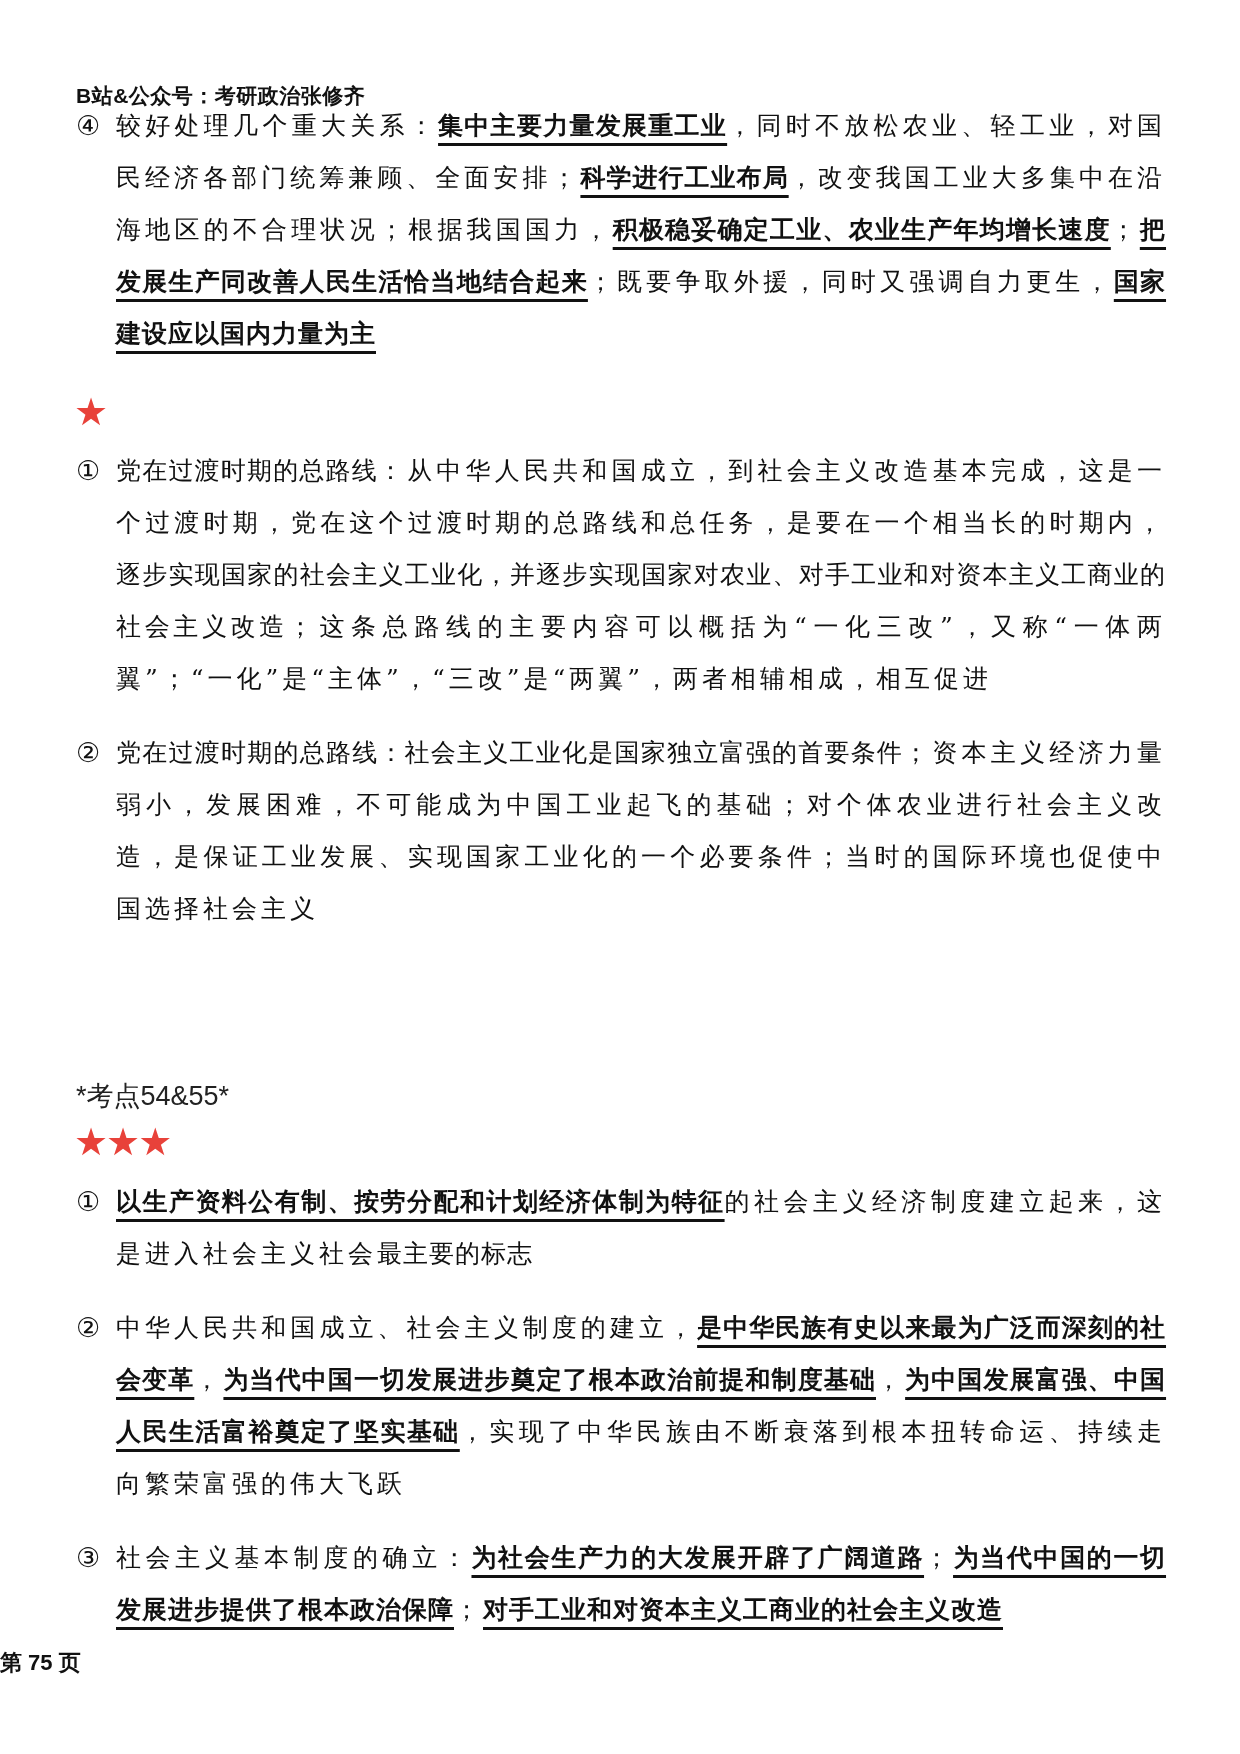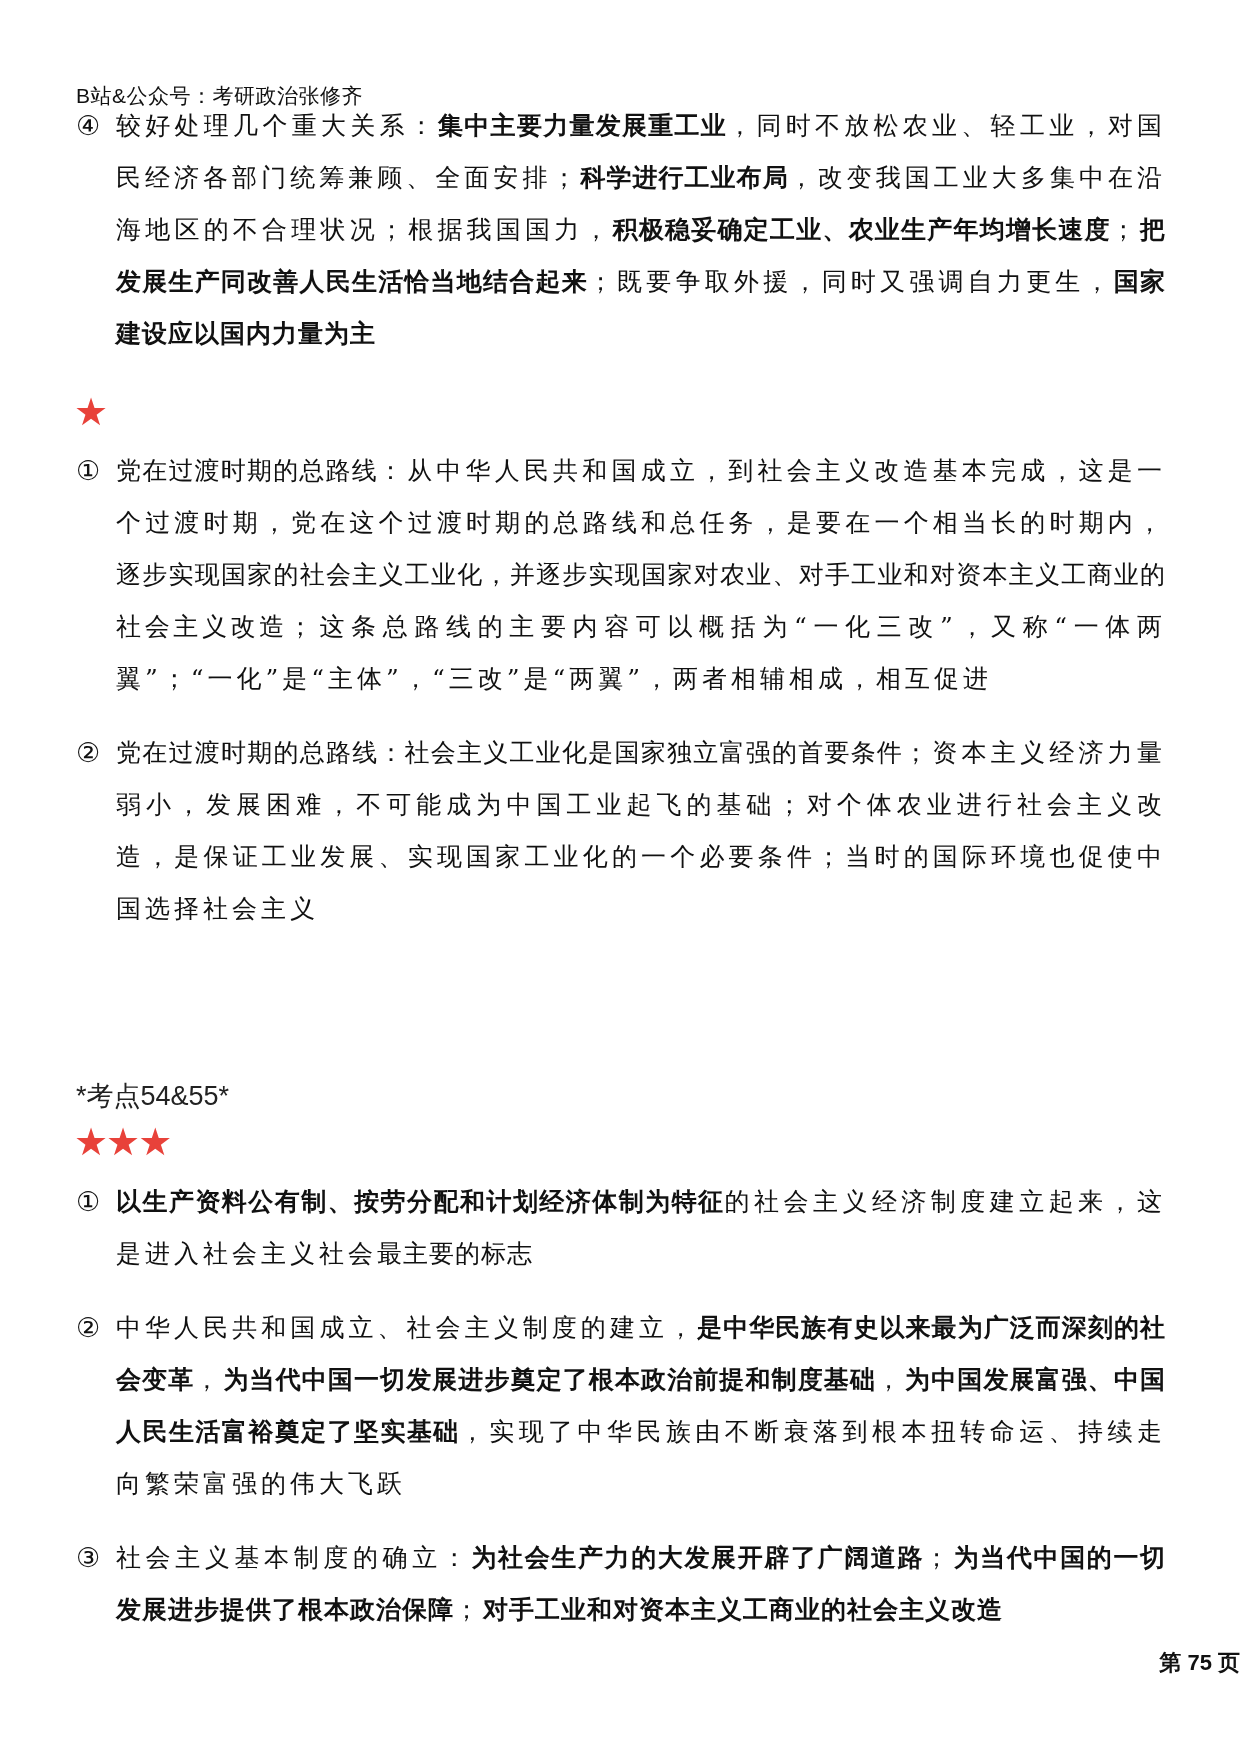--- a/index.html
+++ b/index.html
@@ -19,21 +19,21 @@
       position: absolute;
       left: 0; top: 0;
       width: 1240px;
       height: 1754px;
     }
     .header {
       position: absolute;
       left: 76px;
       top: 82px;
       font-family: "Liberation Sans", "DejaVu Sans", sans-serif;
-      font-weight: normal;
+      font-weight: bold;
       font-size: 21px;
       color: #111;
       letter-spacing: 0.5px;
     }
     .block {
       position: absolute;
       left: 76px;
       width: 1090px;
     }
     .item {
@@ -59,20 +59,21 @@
     }
     .seg-bold {
       font-family: "DejaVu Sans", "Liberation Sans", sans-serif;
       font-weight: normal;
       letter-spacing: 1px;
     }
     .seg-ul {
       font-family: "DejaVu Sans", "Liberation Sans", sans-serif;
       font-weight: bold;
       letter-spacing: 1px;
+      text-decoration: underline;
       text-decoration-thickness: 3px;
       text-underline-offset: 9px;
     }
     .seg-sans {
       font-family: "DejaVu Sans", "Liberation Sans", sans-serif;
       font-weight: normal;
       letter-spacing: 1px;
     }
     .stars {
       position: absolute;
@@ -90,21 +91,21 @@
       font-family: "Liberation Sans", "DejaVu Sans", sans-serif;
       font-size: 27px;
       color: #222;
       text-align: right;
     }
     .footer {
       position: absolute;
       left: 0;
       width: 1240px;
       top: 1648px;
-      text-align: right;
+      text-align: left;
       font-family: "Liberation Sans", "DejaVu Sans", sans-serif;
       font-weight: bold;
       font-size: 22px;
       color: #111;
     }
   </style>
 </head>
 <body>
 
 <div class="page">

